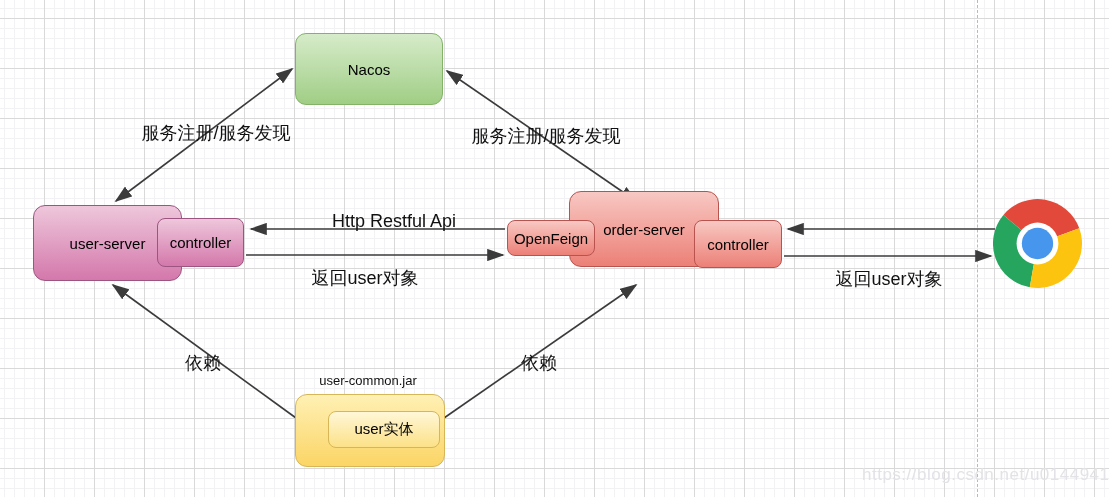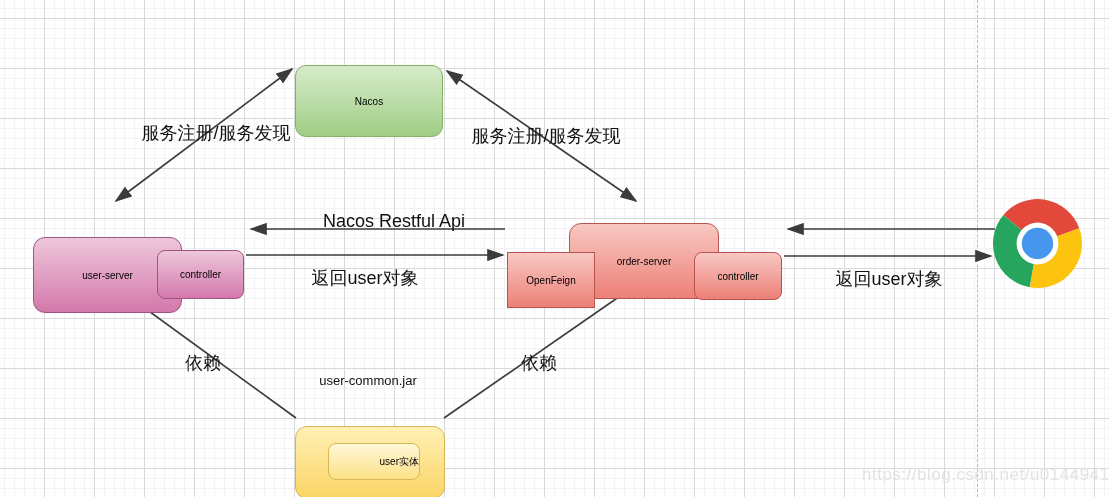--- a/index.html
+++ b/index.html
@@ -24,36 +24,36 @@
       linear-gradient(to right, var(--grid-minor) 1px, transparent 1px),
       linear-gradient(to bottom, var(--grid-minor) 1px, transparent 1px);
     background-size:50px 50px, 50px 50px, 10px 10px, 10px 10px;
     background-position:44px 0, 0 18px, 4px 0, 0 8px;
   }
   .edges{position:absolute; left:0; top:0; width:1109px; height:497px; z-index:1;}
   .edge{stroke:var(--edge-stroke); stroke-width:1.6; fill:none;}
   .arrowhead{fill:var(--edge-stroke);}
   .node{
     position:absolute; z-index:2; display:flex; align-items:center; justify-content:center;
-    font-size:10px; color:#000; border:1px solid #888; box-sizing:border-box;margin-top:32px;
+    font-size:15px; color:#000; border:1px solid #888; box-sizing:border-box;
   }
   .green{background:linear-gradient(var(--green-top), var(--green-bottom)); border-color:var(--green-border);}
   .pink{background:linear-gradient(var(--pink-top), var(--pink-bottom)); border-color:var(--pink-border);}
   .red{background:linear-gradient(var(--red-top), var(--red-bottom)); border-color:var(--red-border);}
   .yellow{background:linear-gradient(var(--yellow-top), var(--yellow-bottom)); border-color:var(--yellow-border);}
   .yellow-inner{background:linear-gradient(var(--yellow-inner-top), var(--yellow-inner-bottom)); border-color:var(--yellow-border);}
 
   .n-nacos{left:295px; top:33px; width:148px; height:72px; border-radius:11px;}
   .n-user-server{left:33px; top:205px; width:149px; height:76px; border-radius:12px;}
   .n-user-controller{left:157px; top:218px; width:87px; height:49px; border-radius:8px; z-index:3;}
-  .n-openfeign{left:507px; top:220px; width:88px; height:56px; border-radius:0; z-index:3;}
+  .n-openfeign{left:507px; top:220px; width:88px; height:36px; border-radius:8px; z-index:3;}
   .n-order-server{left:569px; top:191px; width:150px; height:76px; border-radius:12px;}
   .n-order-controller{left:694px; top:220px; width:88px; height:48px; border-radius:8px; z-index:3;}
   .n-user-common{left:295px; top:394px; width:150px; height:73px; border-radius:12px;}
-  .n-user-entity{left:328px; top:411px; width:92px; height:37px; border-radius:8px; z-index:3;justify-content:flex-end;}
+  .n-user-entity{left:328px; top:411px; width:112px; height:37px; border-radius:8px; z-index:3;}
 
   .edge-label{
     position:absolute; z-index:4; transform:translateX(-50%);
     font-size:18px; color:#111; white-space:nowrap;
   }
   .l-register-left{left:216px; top:121px;}
   .l-register-right{left:546px; top:124px;}
   .l-http-api{left:394px; top:211px;}
   .l-return-mid{left:365px; top:266px;}
   .l-request-order{left:895px; top:198px;}
@@ -115,21 +115,21 @@
   </div>
 
   <div class="edge-label l-jar">user-common.jar</div>
   <div class="node yellow n-user-common"></div>
   <div class="node yellow-inner n-user-entity">
     <span>user实体</span>
   </div>
 
   <div class="edge-label l-register-left">服务注册/服务发现</div>
   <div class="edge-label l-register-right">服务注册/服务发现</div>
-  <div class="edge-label l-http-api">Nacos Restful Api</div>
+  <div class="edge-label l-http-api">Http Restful Api</div>
   <div class="edge-label l-return-mid">返回user对象</div>
   <div class="edge-label l-return-right">返回user对象</div>
   <div class="edge-label l-depend-left">依赖</div>
   <div class="edge-label l-depend-right">依赖</div>
 
   <svg class="chrome" viewBox="0 0 100 100" xmlns="http://www.w3.org/2000/svg">
     <path fill="var(--chrome-red)" d="M50,50 L96.98,32.90 A50,50 0 0 0 11.70,17.86 Z"></path>
     <path fill="var(--chrome-green)" d="M50,50 L11.70,17.86 A50,50 0 0 0 41.32,99.24 Z"></path>
     <path fill="var(--chrome-yellow)" d="M50,50 L41.32,99.24 A50,50 0 0 0 96.98,32.90 Z"></path>
     <circle cx="50" cy="50" r="23.5" fill="#ffffff"></circle>

